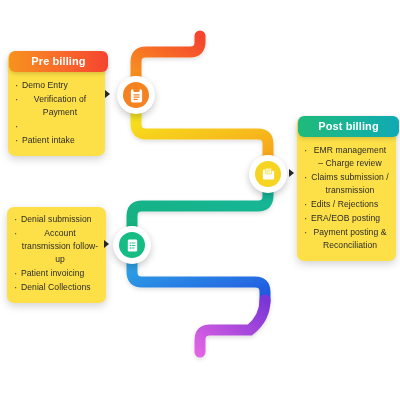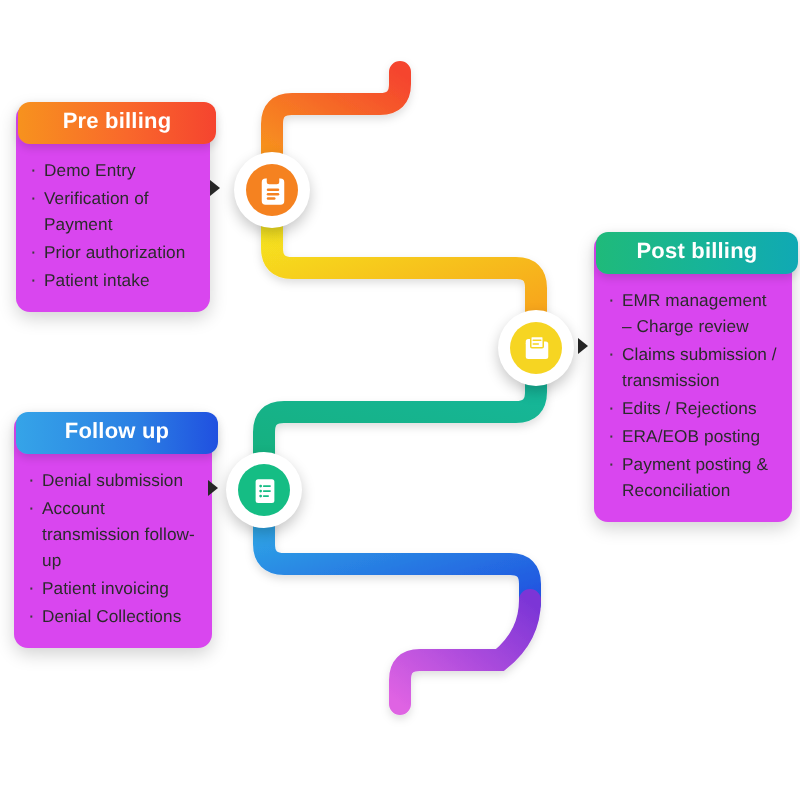--- a/index.html
+++ b/index.html
@@ -20,21 +20,21 @@
   
   #ribbon {
     position: absolute;
     left: 0; top: 0;
     width: 400px; height: 394px;
   }
 
   
   .card {
     position: absolute;
-    background: #d946ef;
+    background: #fde047;
     border-radius: 7px;
     box-shadow: 0 3px 9px rgba(0,0,0,0.18);
     overflow: visible;
   }
   .card-head {
     height: 21px;
     border-radius: 6px;
     display: flex;
     align-items: center;
     justify-content: center;
@@ -63,20 +63,21 @@
     line-height: 13px;
     width: 7px;
     flex: 0 0 7px;
     text-align: left;
   }
   .bullet-text {
     color: #2b2b2b;
     font-size: 8.6px;
     line-height: 13px;
     letter-spacing: 0.05px;
+    text-align: center;
   }
 
   
   #card-pre {
     left: 8px;
     top: 52px;
     width: 97px;
   }
   #card-pre .card-head {
     background: linear-gradient(90deg, #f7921e 0%, #f9682b 55%, #f5442f 100%);
@@ -204,21 +205,20 @@
       <div class="bullet-row">
         <div class="bullet-dot">·</div>
         <div class="bullet-text">Demo Entry</div>
       </div>
       <div class="bullet-row">
         <div class="bullet-dot">·</div>
         <div class="bullet-text">Verification of Payment</div>
       </div>
       <div class="bullet-row">
         <div class="bullet-dot">·</div>
-        <div class="bullet-text">Prior authorization</div>
       </div>
       <div class="bullet-row">
         <div class="bullet-dot">·</div>
         <div class="bullet-text">Patient intake</div>
       </div>
     </div>
   </div>
 
   <div class="card" id="card-post">
     <div class="card-head">
@@ -242,23 +242,20 @@
         <div class="bullet-text">ERA/EOB posting</div>
       </div>
       <div class="bullet-row">
         <div class="bullet-dot">·</div>
         <div class="bullet-text">Payment posting &amp; Reconciliation</div>
       </div>
     </div>
   </div>
 
   <div class="card" id="card-follow">
-    <div class="card-head">
-      <span>Follow up</span>
-    </div>
     <div class="card-body">
       <div class="bullet-row">
         <div class="bullet-dot">·</div>
         <div class="bullet-text">Denial submission</div>
       </div>
       <div class="bullet-row">
         <div class="bullet-dot">·</div>
         <div class="bullet-text">Account transmission follow-up</div>
       </div>
       <div class="bullet-row">

